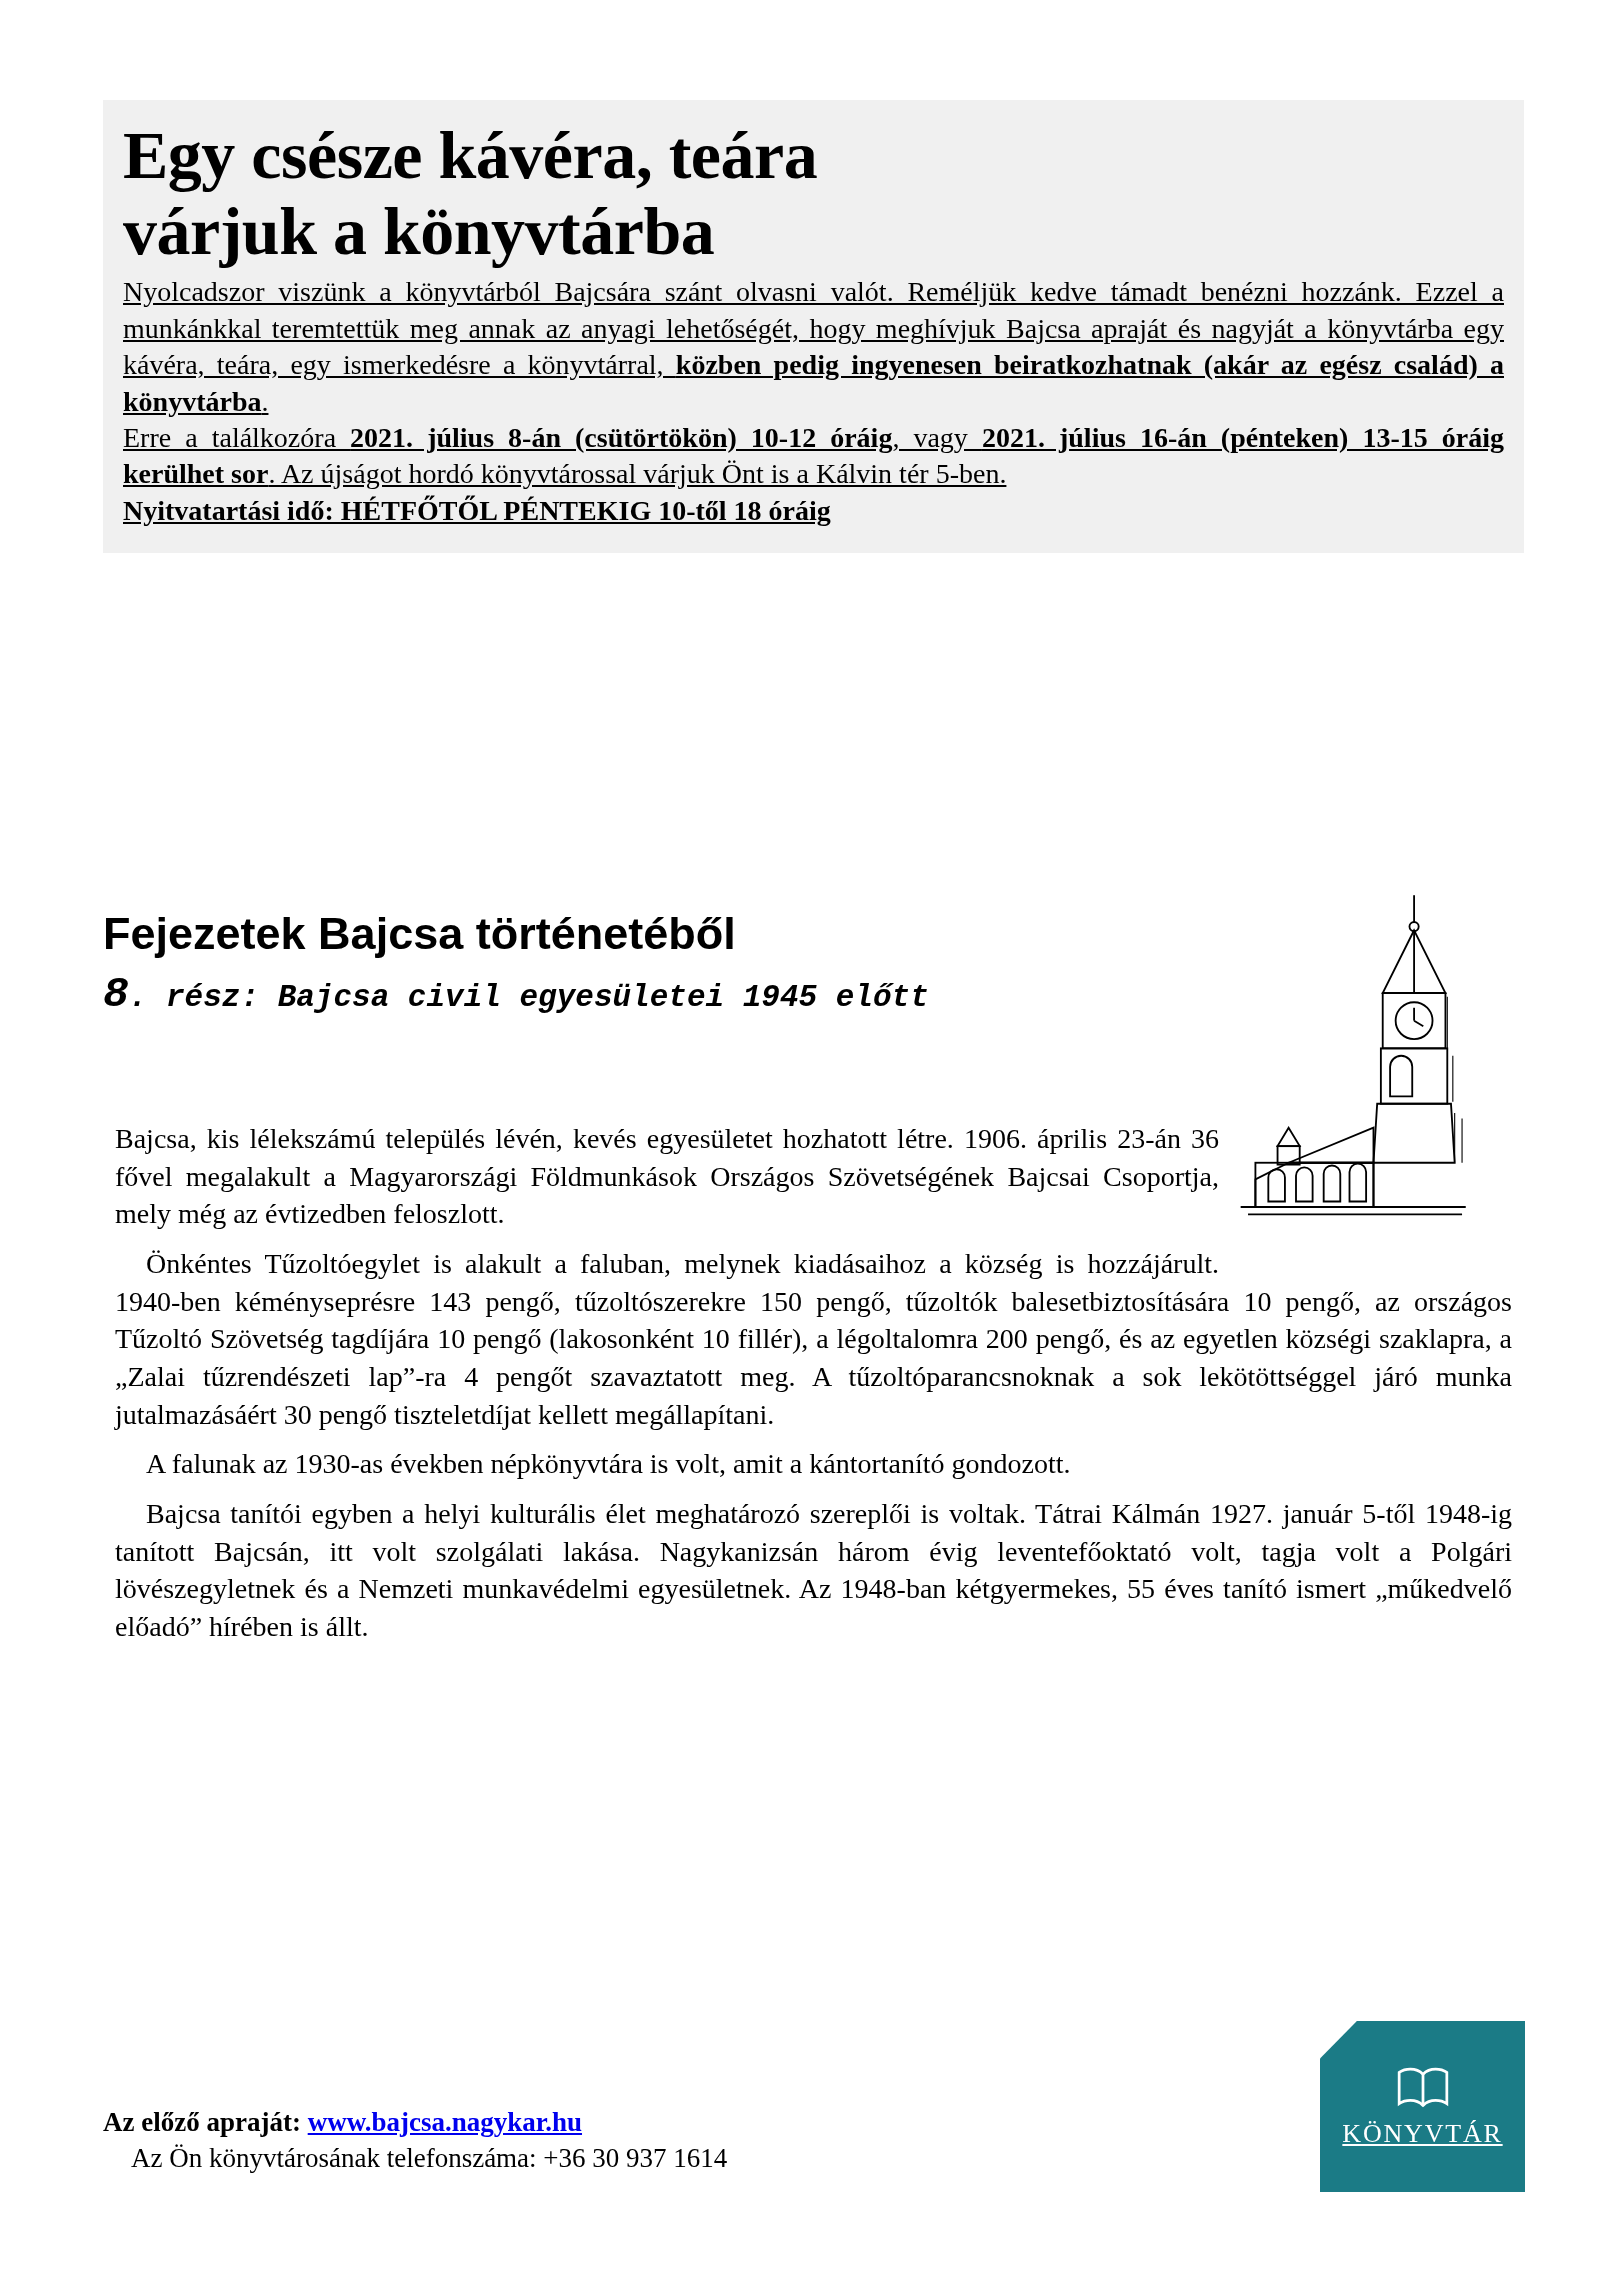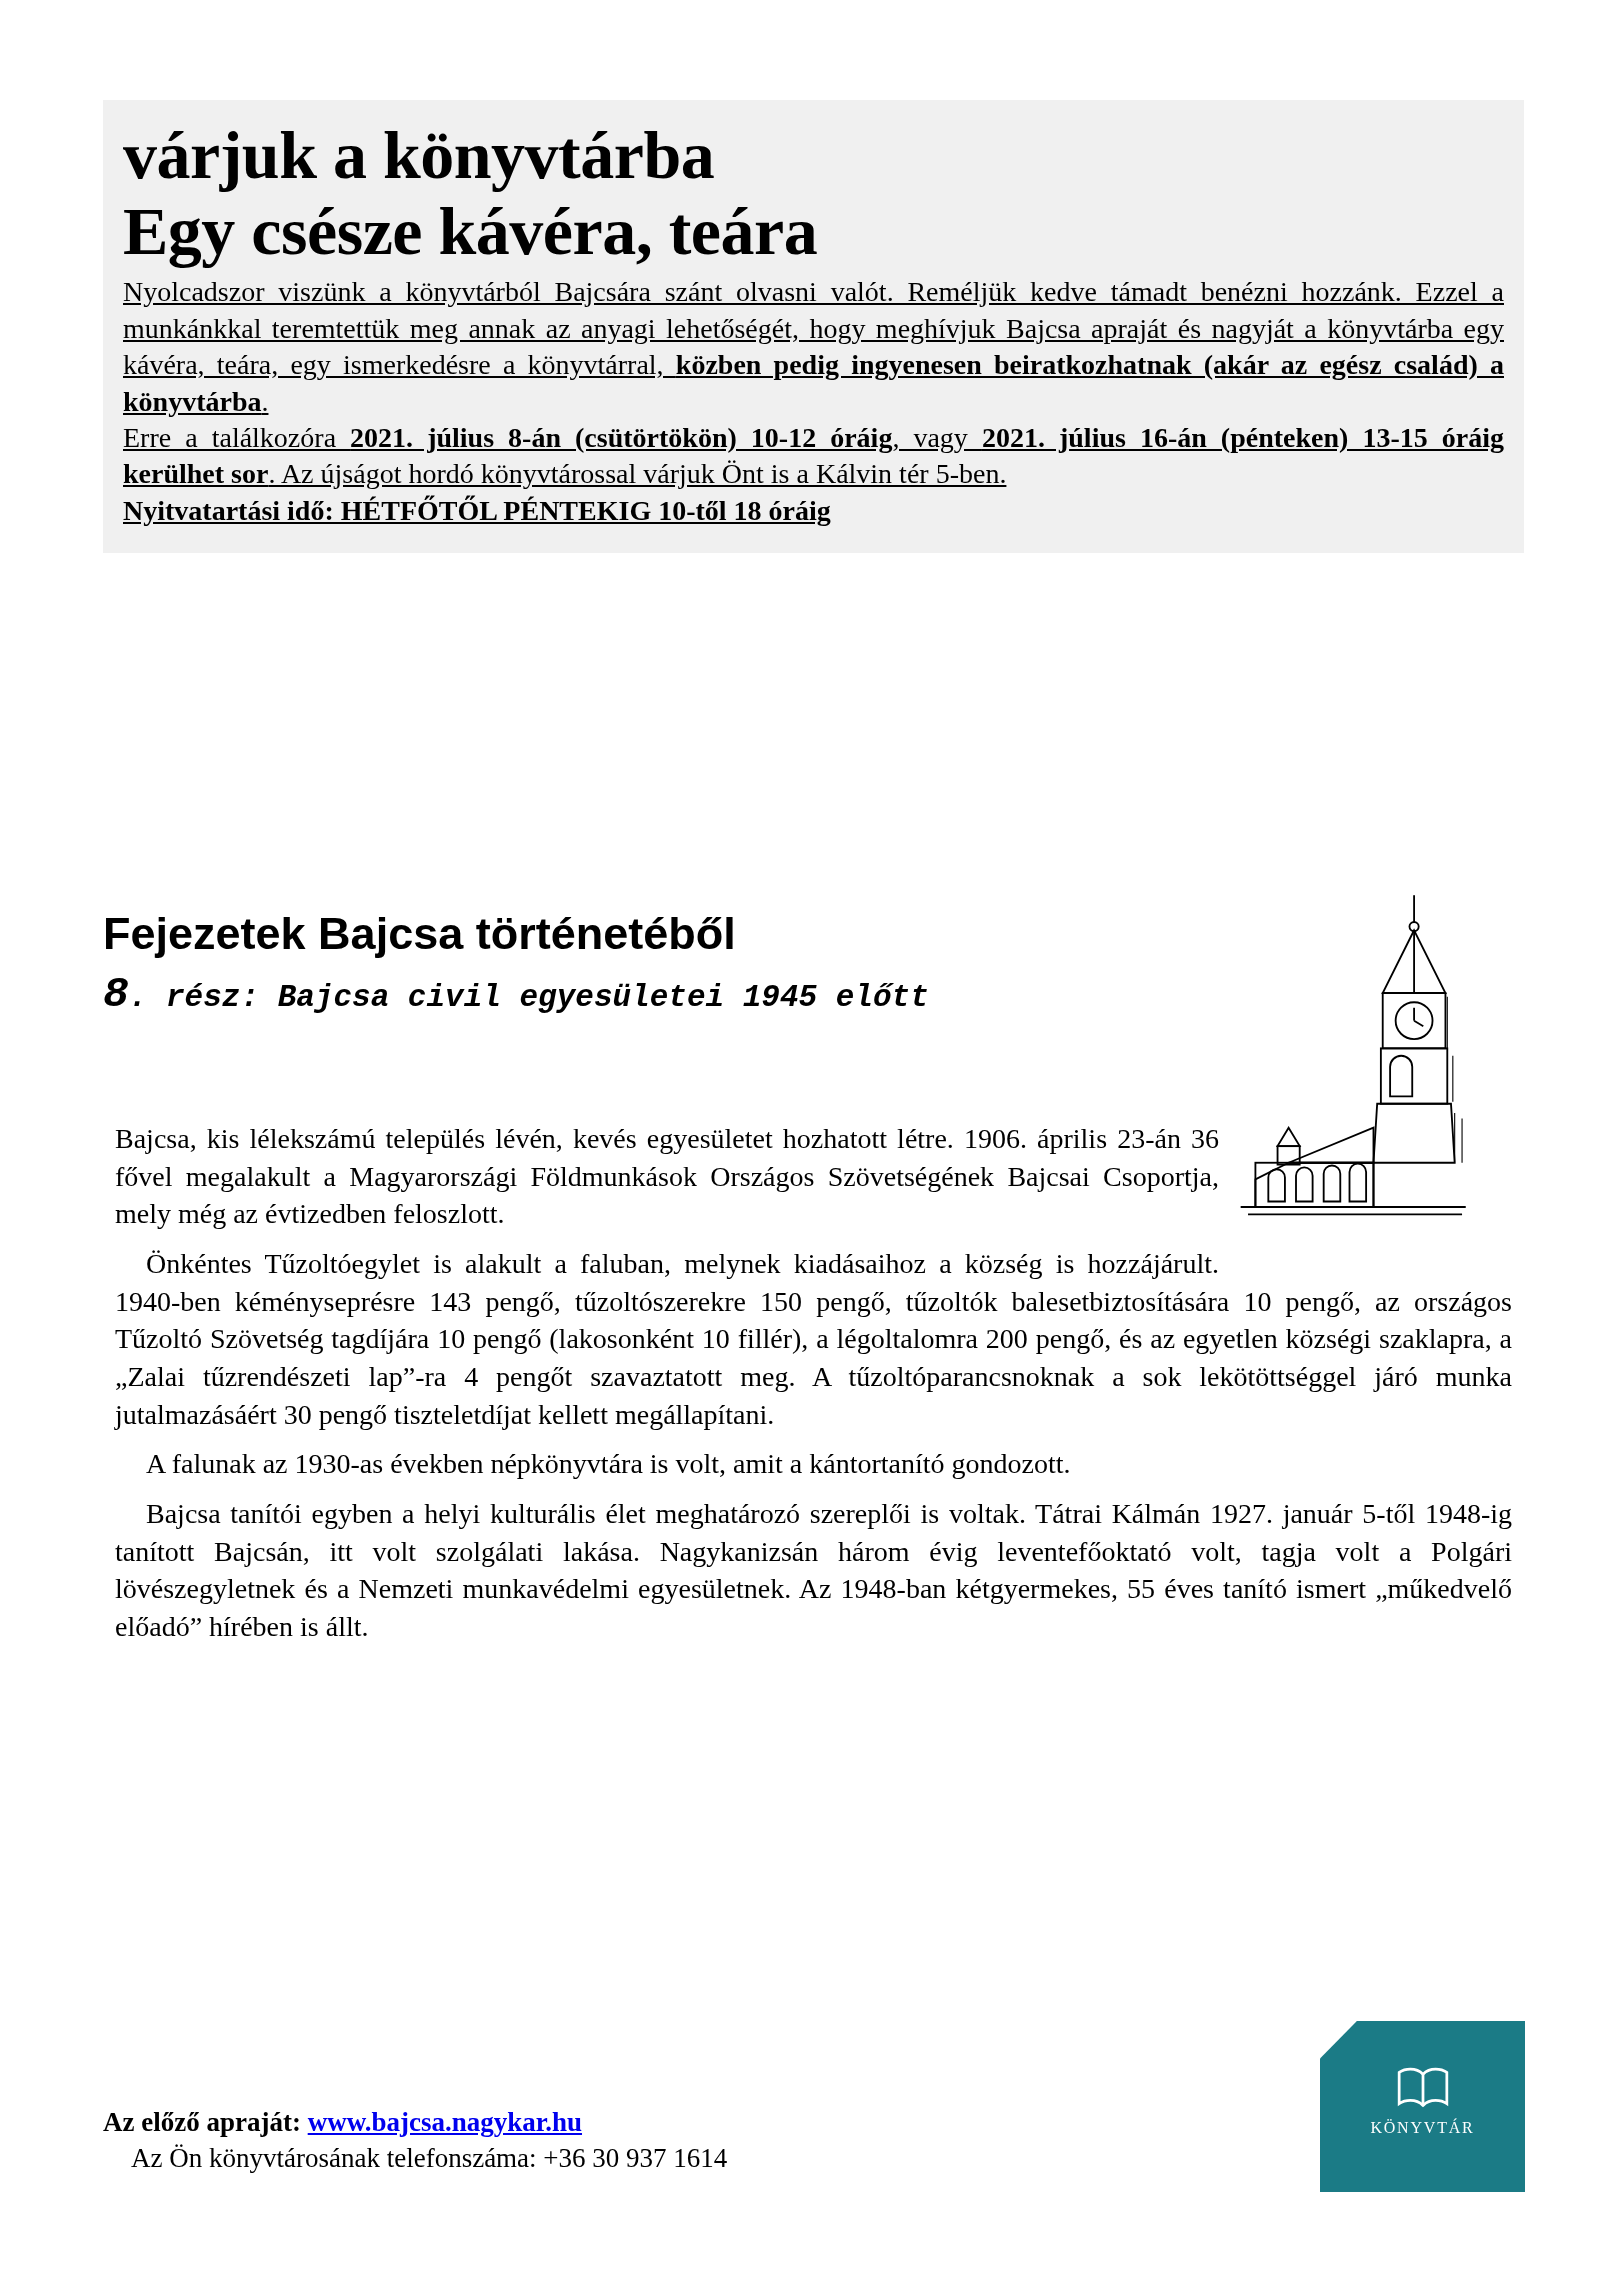--- a/index.html
+++ b/index.html
@@ -139,41 +139,42 @@
     clip-path: polygon(18% 0%, 100% 0%, 100% 100%, 0% 100%, 0% 22%);
   }
   .logo-text {
     position: absolute;
     left: 0;
     right: 0;
     top: 98px;
     text-align: center;
     color: #ffffff;
     font-family: "Liberation Serif", serif;
-    font-size: 16px;
+    font-size: 26px;
     letter-spacing: 1.8px;
+    text-decoration: underline;
   }
   .logo-mark {
     position: absolute;
     left: 50%;
     top: 42px;
     transform: translateX(-50%);
     width: 55px;
     height: 50px;
   }
 </style>
 </head>
 <body>
 
 <div class="page">
 
   <div class="notice-box">
     <div class="notice-title">
+      <div>Egy csésze kávéra, teára</div>
       <div>várjuk a könyvtárba</div>
-      <div>Egy csésze kávéra, teára</div>
     </div>
     <div class="notice-body">
       <p><span>Nyolcadszor viszünk a könyvtárból Bajcsára szánt olvasni valót. Reméljük kedve támadt benézni hozzánk. Ezzel a munkánkkal teremtettük meg annak az anyagi lehetőségét, hogy meghívjuk Bajcsa apraját és nagyját a könyvtárba egy kávéra, teára, egy ismerkedésre a könyvtárral, </span><span class="b">közben pedig ingyenesen beiratkozhatnak (akár az egész család) a könyvtárba</span><span>.</span></p>
       <p><span>Erre a találkozóra </span><span class="b">2021. július 8-án (csütörtökön) 10-12 óráig</span><span>, vagy </span><span class="b">2021. július 16-án (pénteken) 13-15 óráig kerülhet sor</span><span>. Az újságot hordó könyvtárossal várjuk Önt is a Kálvin tér 5-ben.</span></p>
       <p class="b">Nyitvatartási idő: HÉTFŐTŐL PÉNTEKIG 10-től 18 óráig</p>
     </div>
   </div>
 
   <div class="chapter-head">
     <h2 class="chapter-title">Fejezetek Bajcsa történetéből</h2>

